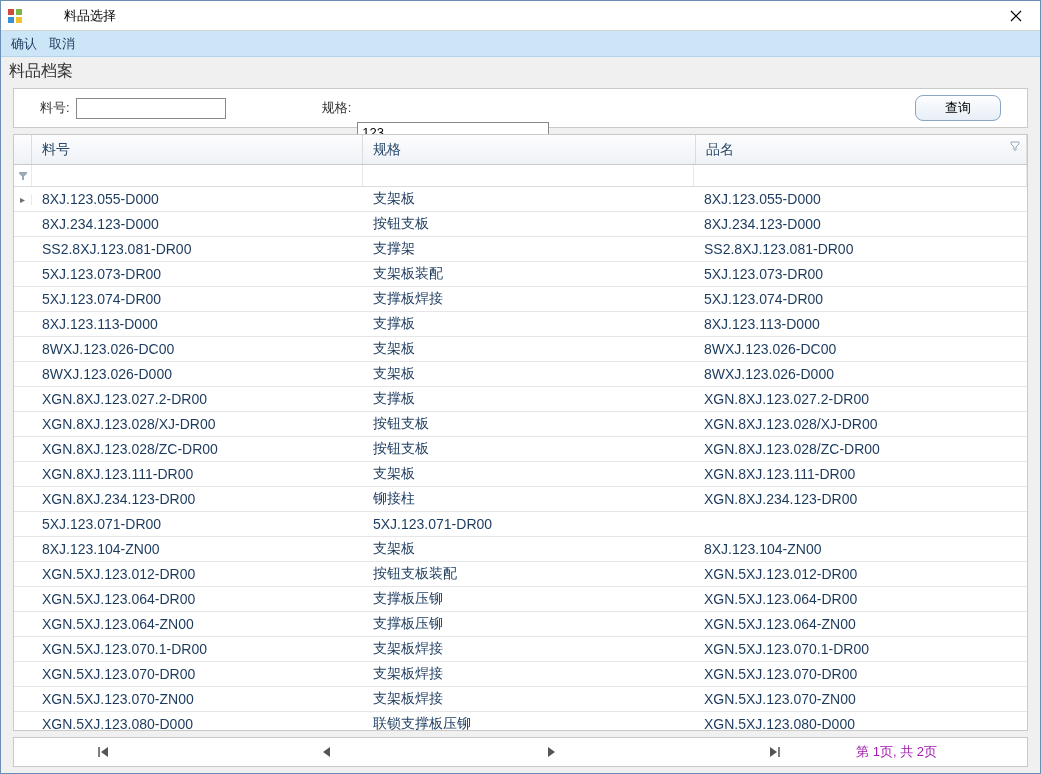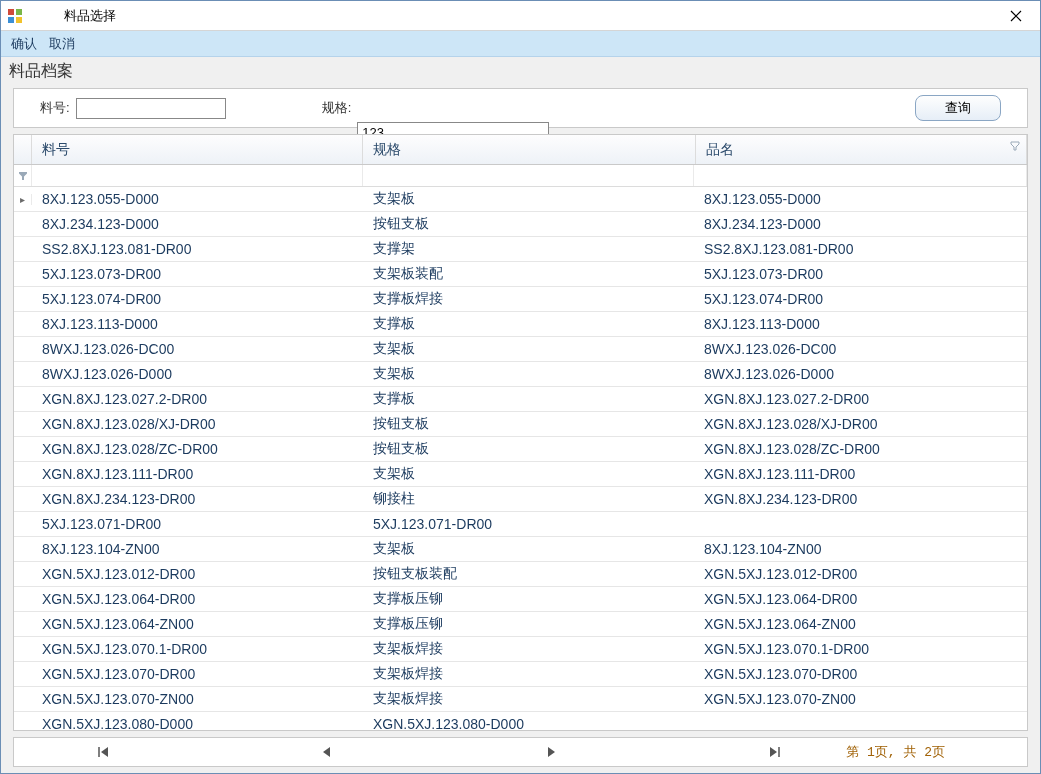--- a/index.html
+++ b/index.html
@@ -41,21 +41,21 @@
   .gf-cell { border-right:1px solid #eaeaea; }
   
   .grid-body { flex:1; overflow-y:auto; overflow-x:hidden; }
   .grid-row { display:flex; height:25px; border-bottom:1px solid #e6e6e6; align-items:center; color:#1b3a5e; font-size:14px; }
   .gr-indicator { width:18px; border-right:1px solid #eaeaea; display:flex; align-items:center; justify-content:center; color:#6b6b6b; font-size:10px; }
   .gr-cell { padding: 0 10px; white-space:nowrap; overflow:hidden; text-overflow:ellipsis; }
   
   .paginator { height:30px; margin: 6px 12px 6px; border:1px solid #c9c9c9; background:#fff; display:flex; align-items:center; position:relative; }
   .pg-spacer { flex:1; }
   .pg-btn { width:60px; display:flex; align-items:center; justify-content:center; color:#666; font-size:12px; cursor:pointer; }
-  .pg-text { position:absolute; right: 82px; font-size:13px; color:#a16207;font-family:Liberation Mono, monospace; }
+  .pg-text { position:absolute; right: 90px; font-size:13px; color:#a21caf; }
   
   .grid-body::-webkit-scrollbar { width: 17px; }
   .grid-body::-webkit-scrollbar-track { background:#f0f0f0; }
   .grid-body::-webkit-scrollbar-thumb { background:#cfcfcf; border:1px solid #b8b8b8; }
 </style>
 </head>
 <body>
 
 <div class="window">
 
@@ -250,20 +250,21 @@
         </div>
         <div class="grid-row">
           <div class="gr-indicator"></div>
           <div class="gr-cell col-code">XGN.5XJ.123.070-ZN00</div>
           <div class="gr-cell col-name">支架板焊接</div>
           <div class="gr-cell col-spec">XGN.5XJ.123.070-ZN00</div>
         </div>
         <div class="grid-row">
           <div class="gr-indicator"></div>
           <div class="gr-cell col-code">XGN.5XJ.123.080-D000</div>
+          <div class="gr-cell col-name">联锁支撑板压铆</div>
           <div class="gr-cell col-spec">XGN.5XJ.123.080-D000</div>
         </div>
       </div>
   </div>
 
   <div class="paginator">
     <div style="width:60px"></div>
     <div class="pg-btn">
       <svg width="14" height="12" viewBox="0 0 14 12">
           <path d="M2 1 L2 11" stroke="#555" stroke-width="1.5"></path>

